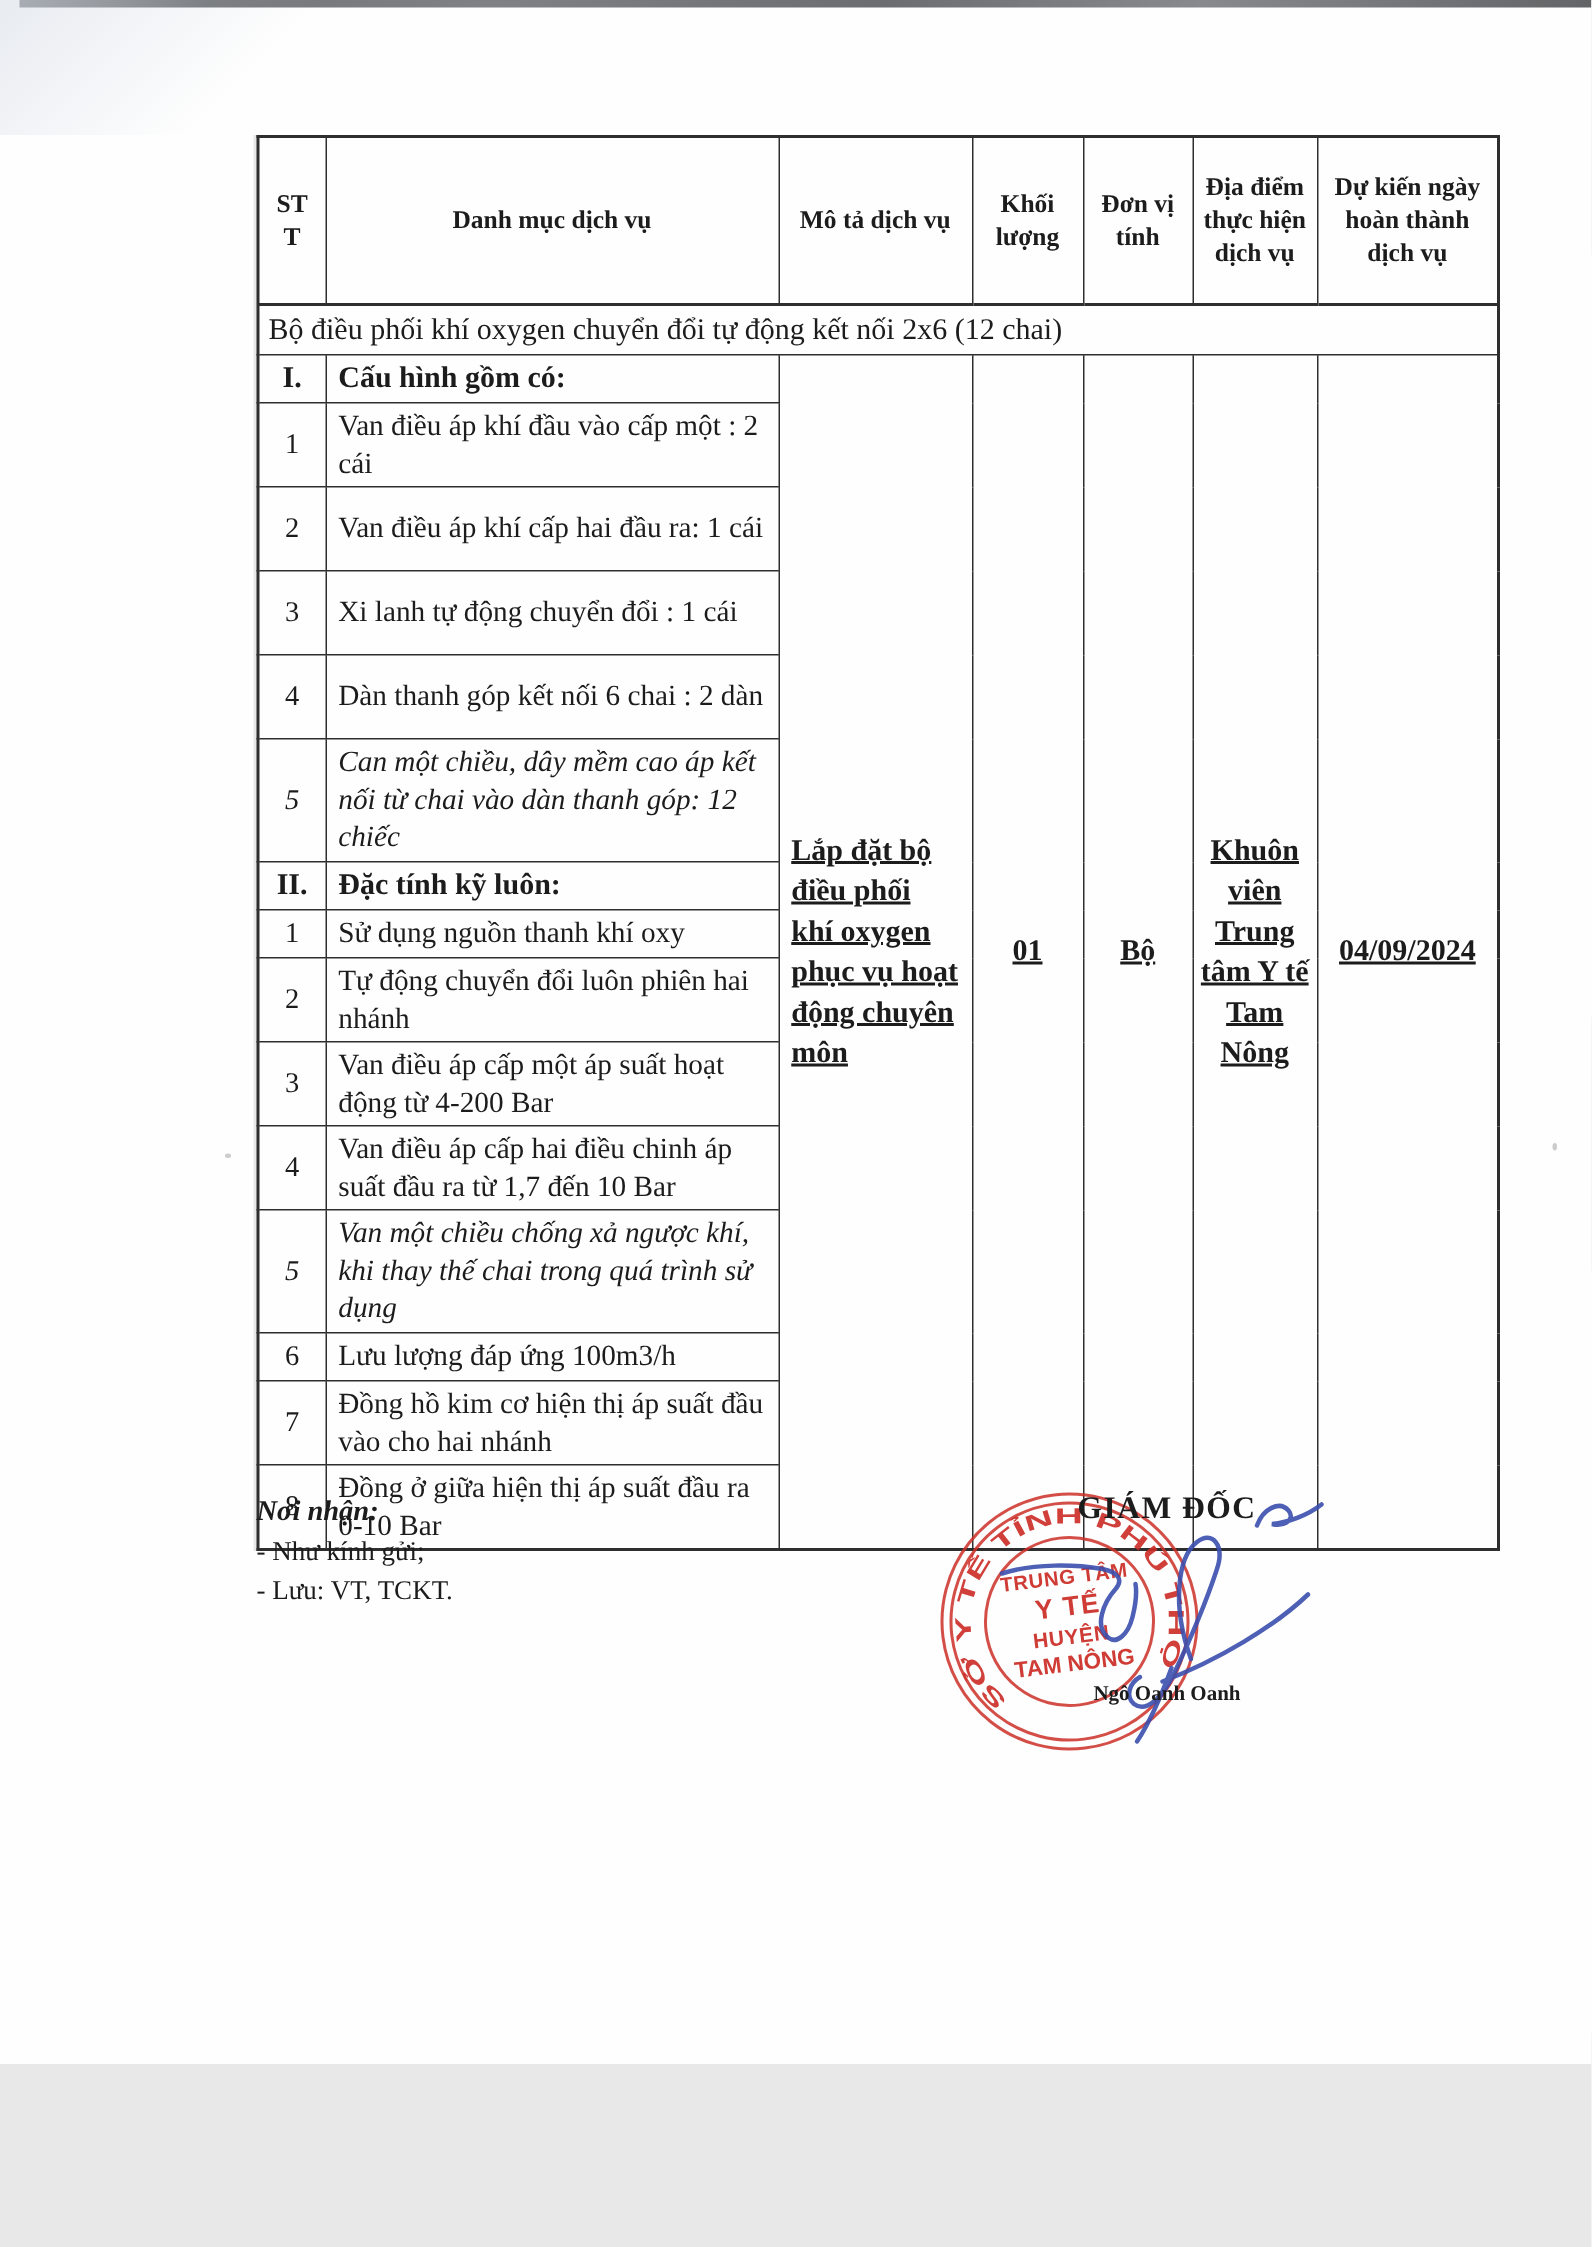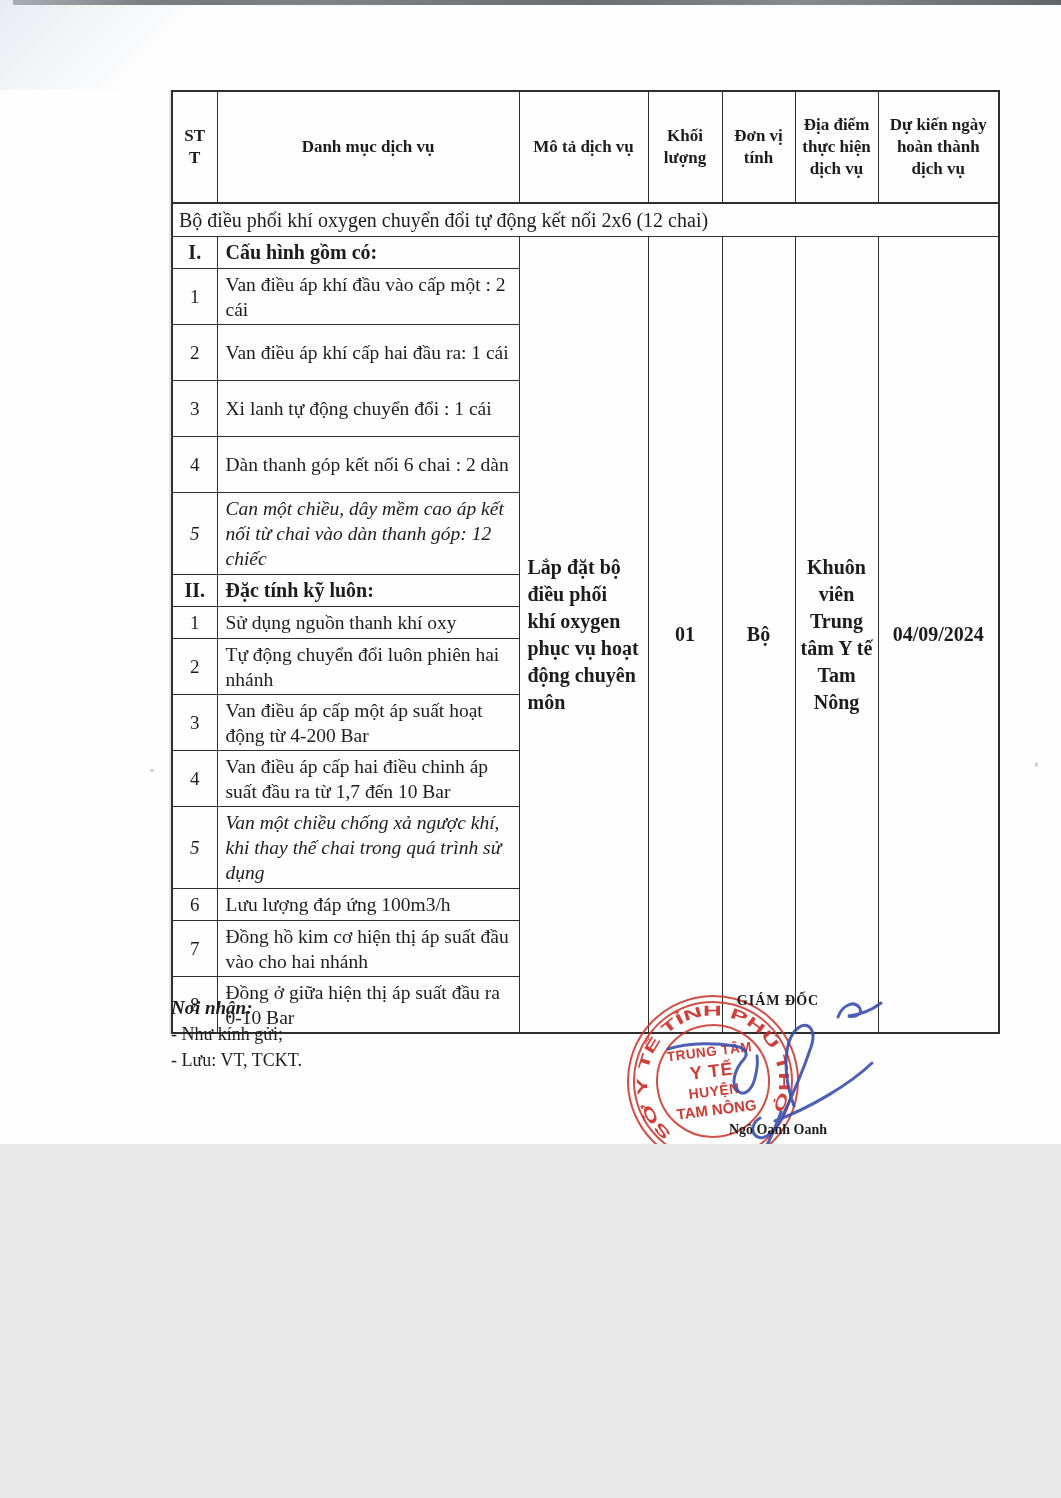--- a/index.html
+++ b/index.html
@@ -1,19 +1,19 @@
 <!DOCTYPE html>
 <html><head>
 <meta charset="utf-8">
 <style>
   html,body{margin:0;padding:0;}
   body{background:#e8e8e8;}
   .page{
     position:relative;
-    width:1061px;height:1144px;
+    width:1061px;height:1376px;
     margin:0 auto;
     background:#fefefe;
     overflow:hidden;
     font-family:"Liberation Serif", serif;
     color:#1c1c1c;
   }
   
   .scan-edge{
     position:absolute;top:0;left:13px;right:0;height:5px;
     background:linear-gradient(90deg,#7d8083 0%,#45484b 12%,#55585b 30%,#3a3d40 55%,#606366 75%,#2f3134 100%);
@@ -51,29 +51,30 @@
   }
   td.no{text-align:center;font-size:19px;}
   td.item{font-size:19.5px;line-height:25px;padding:2px 6px 2px 8px;margin-left:43px;}
   tr.sec td{font-weight:bold;font-size:20px;}
   tr.h1 td{height:27px;}
   tr.h2 td{height:51px;}
   tr.h3 td{height:77px;font-style:italic;}
   td.merged{
     text-align:center;font-size:19px;line-height:27px;
     vertical-align:middle;
+    text-decoration:underline;
   }
   td.desc{text-align:left;padding:2px 8px;line-height:27px;}
 
   
   .recipients{position:absolute;left:171px;top:995px;font-size:18px;line-height:26px;}
   .recipients .lbl{font-weight:bold;font-style:italic;font-size:19px;}
   .signer-title{
     position:absolute;left:688px;top:993px;width:180px;
-    text-align:center;font-weight:bold;font-size:14px;letter-spacing:1px;
+    text-align:center;font-weight:bold;font-size:21px;letter-spacing:1px;
   }
   .signer-name{
     position:absolute;left:668px;top:1122px;width:220px;
     text-align:center;font-weight:bold;font-size:14px;
   }
 
   
   .stamp{
     position:absolute;left:627px;top:995px;width:172px;height:172px;
     transform:rotate(-7deg);

